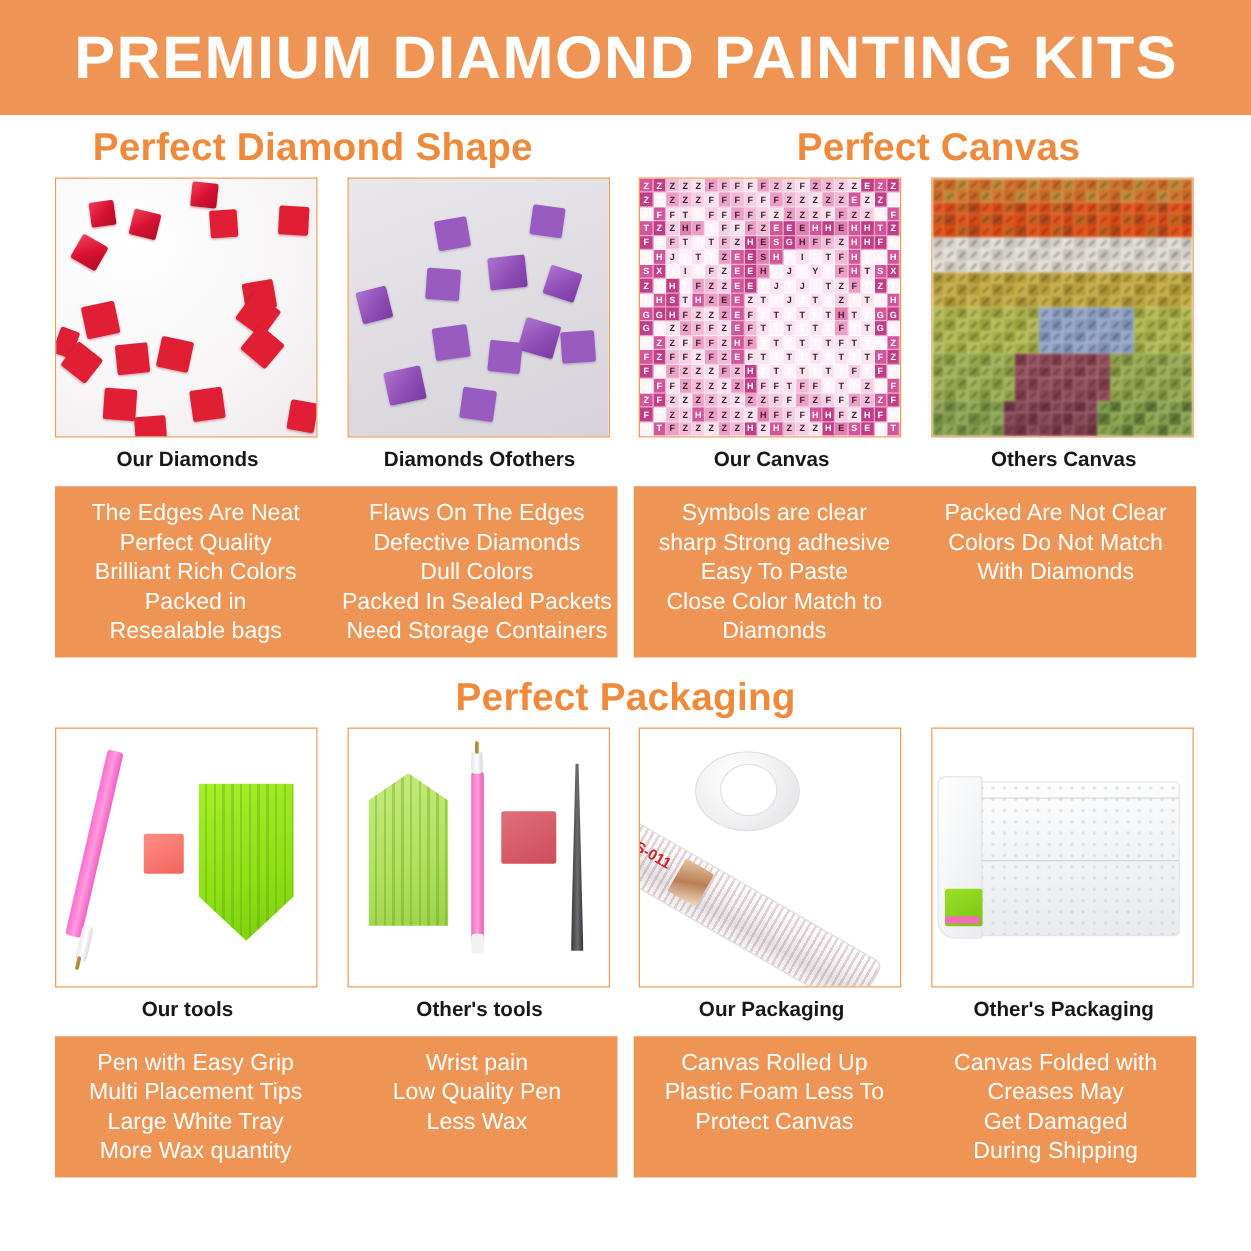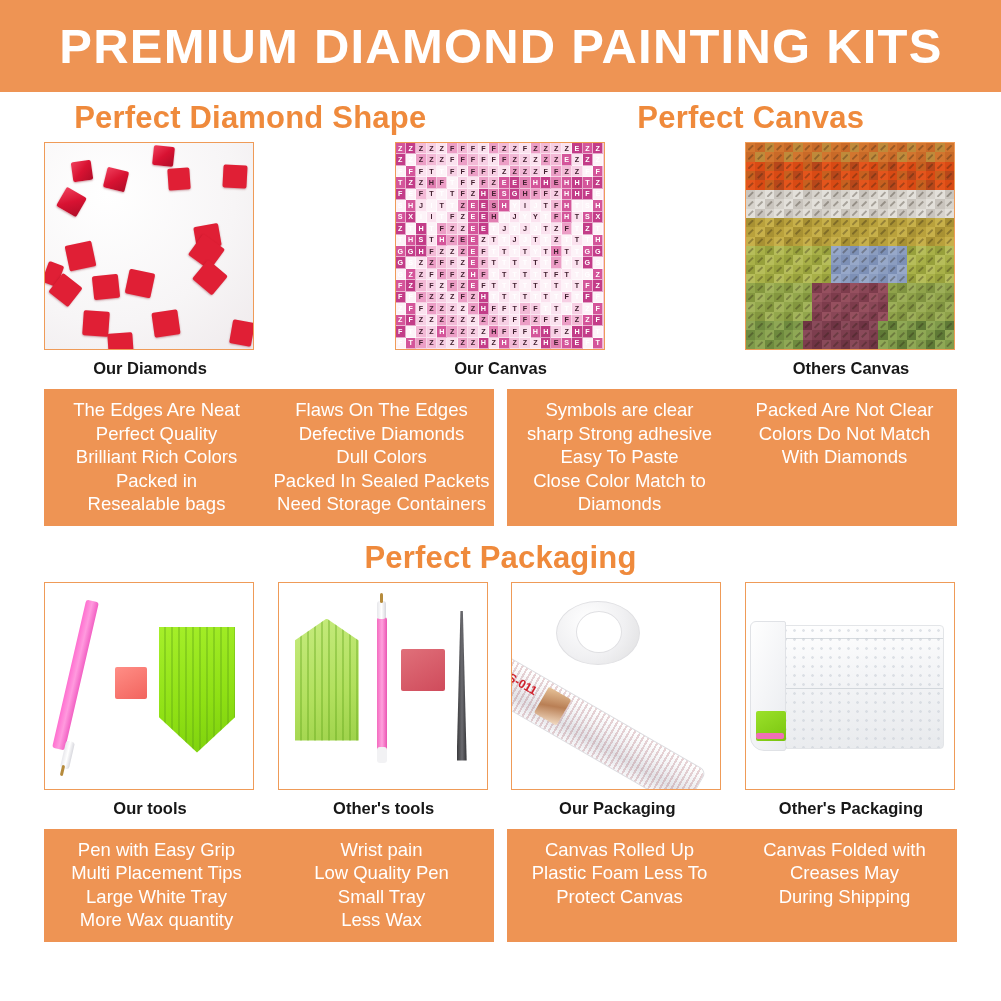--- a/index.html
+++ b/index.html
@@ -192,20 +192,38 @@
       <div class="drill red" style="left:38px;top:168px;width:26px;height:25px;transform:rotate(4deg);"></div>
       <div class="drill red" style="left:63px;top:190px;width:25px;height:22px;transform:rotate(-4deg);"></div>
       <div class="drill red" style="left:108px;top:168px;width:26px;height:25px;transform:rotate(-8deg);"></div>
       <div class="drill red" style="left:148px;top:96px;width:27px;height:26px;transform:rotate(36deg);"></div>
       <div class="drill red" style="left:152px;top:122px;width:26px;height:25px;transform:rotate(40deg);"></div>
       <div class="drill red" style="left:186px;top:178px;width:22px;height:24px;transform:rotate(10deg);"></div>
     </div>
     <div class="caption">Our Diamonds</div>
   </div>
 
+  <div class="cell">
+    <div class="photo">
+      <div class="drillbg-grey"></div>
+      <div class="drill pur" style="left:70px;top:32px;width:26px;height:24px;transform:rotate(-10deg);"></div>
+      <div class="drill pur" style="left:146px;top:22px;width:26px;height:24px;transform:rotate(8deg);"></div>
+      <div class="drill pur f" style="left:112px;top:62px;width:30px;height:26px;transform:rotate(-6deg);"></div>
+      <div class="drill pur f" style="left:158px;top:72px;width:26px;height:24px;transform:rotate(18deg);"></div>
+      <div class="drill pur" style="left:62px;top:72px;width:27px;height:25px;transform:rotate(4deg);"></div>
+      <div class="drill pur f" style="left:8px;top:88px;width:25px;height:26px;transform:rotate(-14deg);"></div>
+      <div class="drill pur" style="left:68px;top:118px;width:28px;height:26px;transform:rotate(-8deg);"></div>
+      <div class="drill pur f" style="left:138px;top:114px;width:29px;height:27px;transform:rotate(16deg);"></div>
+      <div class="drill pur" style="left:170px;top:122px;width:27px;height:25px;transform:rotate(-4deg);"></div>
+      <div class="drill pur" style="left:112px;top:130px;width:26px;height:25px;transform:rotate(6deg);"></div>
+      <div class="drill pur f" style="left:30px;top:152px;width:30px;height:27px;transform:rotate(-12deg);"></div>
+      <div class="drill pur" style="left:90px;top:168px;width:27px;height:25px;transform:rotate(8deg);"></div>
+    </div>
+    <div class="caption">Diamonds Ofothers</div>
+  </div>
 
   <div class="cell">
     <div class="photo">
       <div class="symgrid" style="grid-template-columns: repeat(20, 1fr); grid-template-rows: repeat(18, 1fr);">
           <div class="symcell" style="background: rgb(212, 85, 154); color: rgb(255, 255, 255);">Z</div>
           <div class="symcell" style="background: rgb(195, 60, 136); color: rgb(255, 255, 255);">Z</div>
           <div class="symcell" style="background: rgb(243, 185, 214); color: rgb(65, 32, 47);">Z</div>
           <div class="symcell" style="background: rgb(247, 207, 228); color: rgb(65, 32, 47);">Z</div>
           <div class="symcell" style="background: rgb(251, 226, 239); color: rgb(65, 32, 47);">Z</div>
           <div class="symcell" style="background: rgb(236, 158, 198); color: rgb(65, 32, 47);">F</div>
@@ -1175,29 +1193,29 @@
   <div class="panel">
     <div class="half">
         <div>Pen with Easy Grip</div>
         <div>Multi Placement Tips</div>
         <div>Large White Tray</div>
         <div>More Wax quantity</div>
       </div>
     <div class="half">
         <div>Wrist pain</div>
         <div>Low Quality Pen</div>
-        <div>Small Tray</div>
         <div>Less Wax</div>
       </div>
   </div>
   <div class="panel">
     <div class="half">
         <div>Canvas Rolled Up</div>
         <div>Plastic Foam Less To</div>
         <div>Protect Canvas</div>
       </div>
     <div class="half">
         <div>Canvas Folded with</div>
         <div>Creases May</div>
+        <div>Get Damaged</div>
         <div>During Shipping</div>
       </div>
   </div>
 </div>
 
 </body></html>

